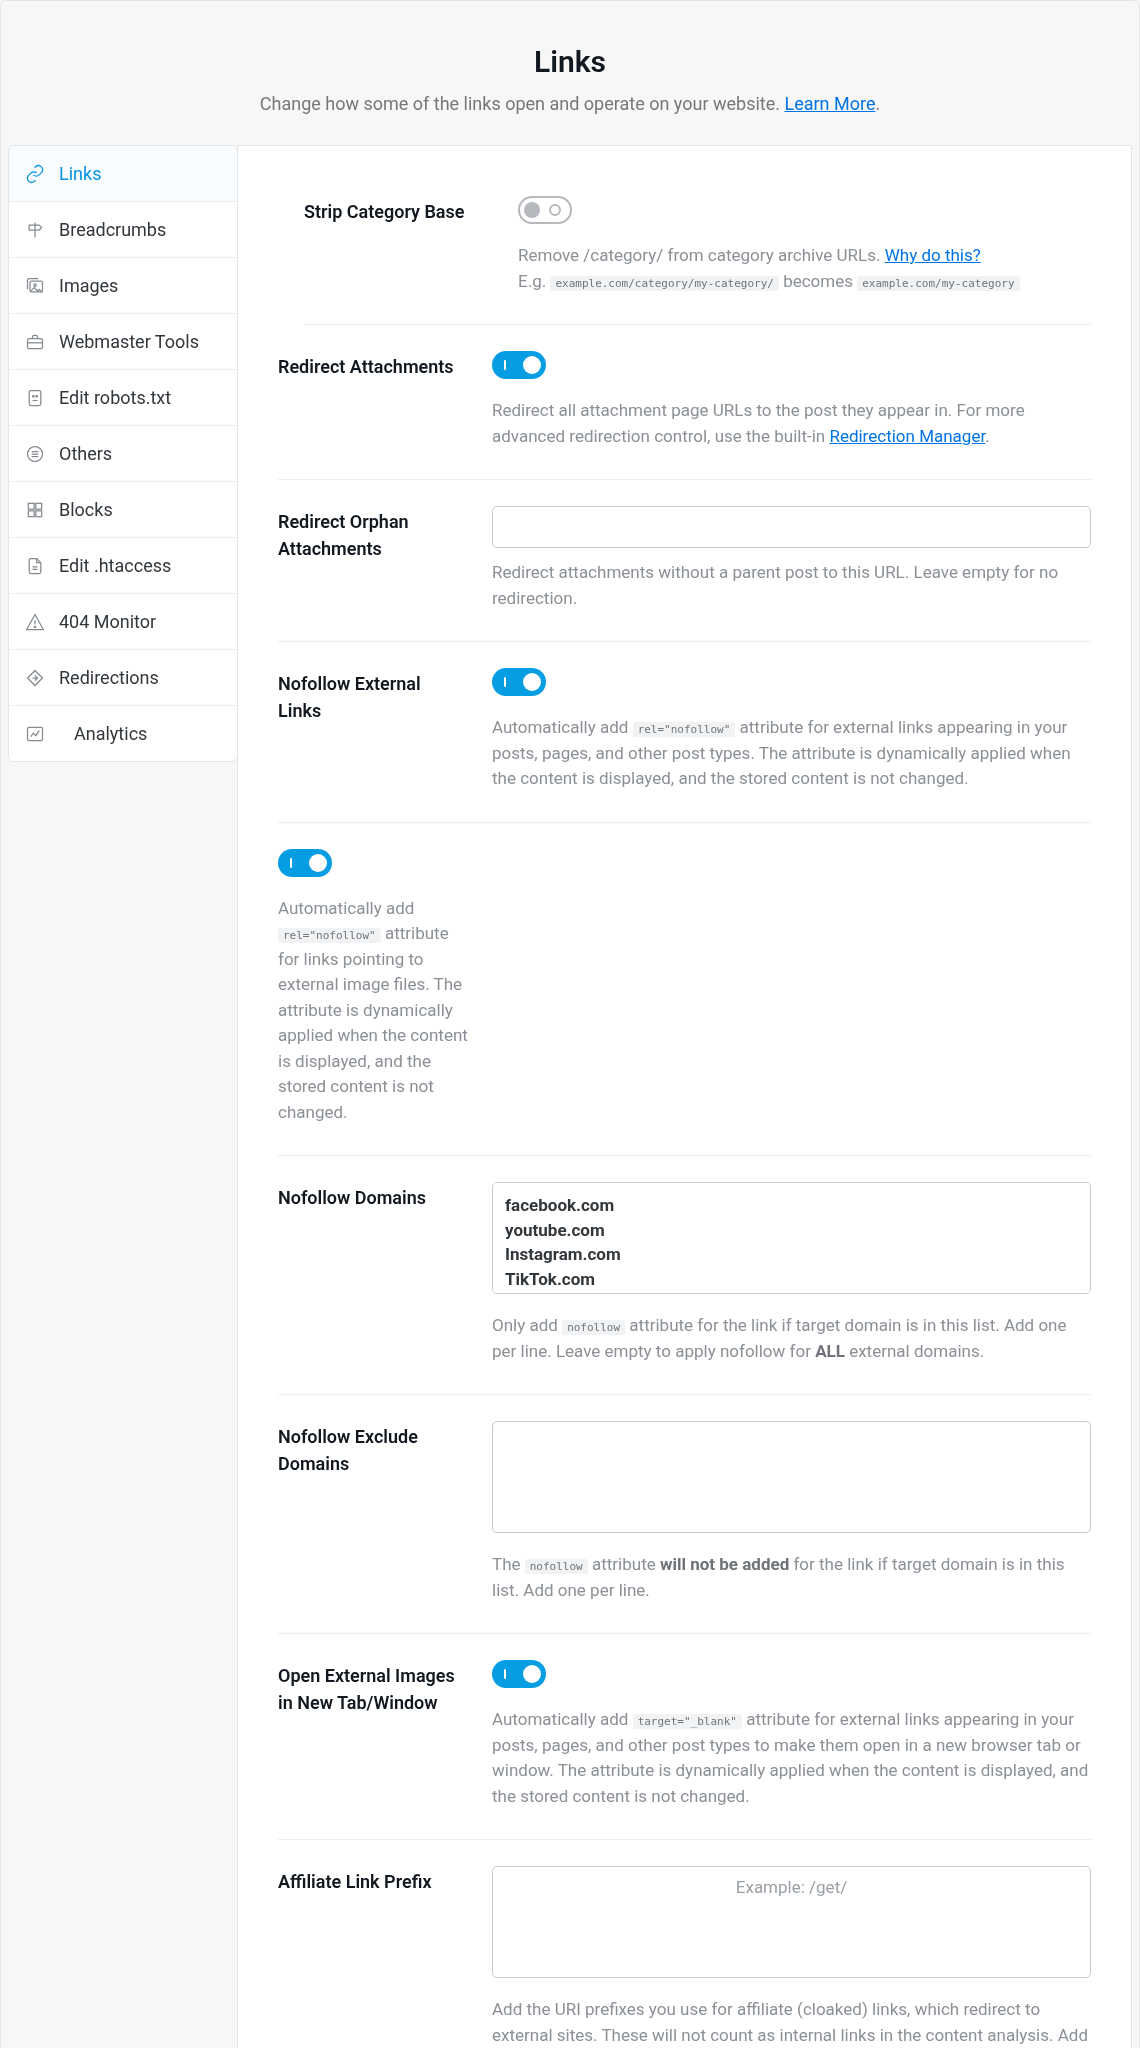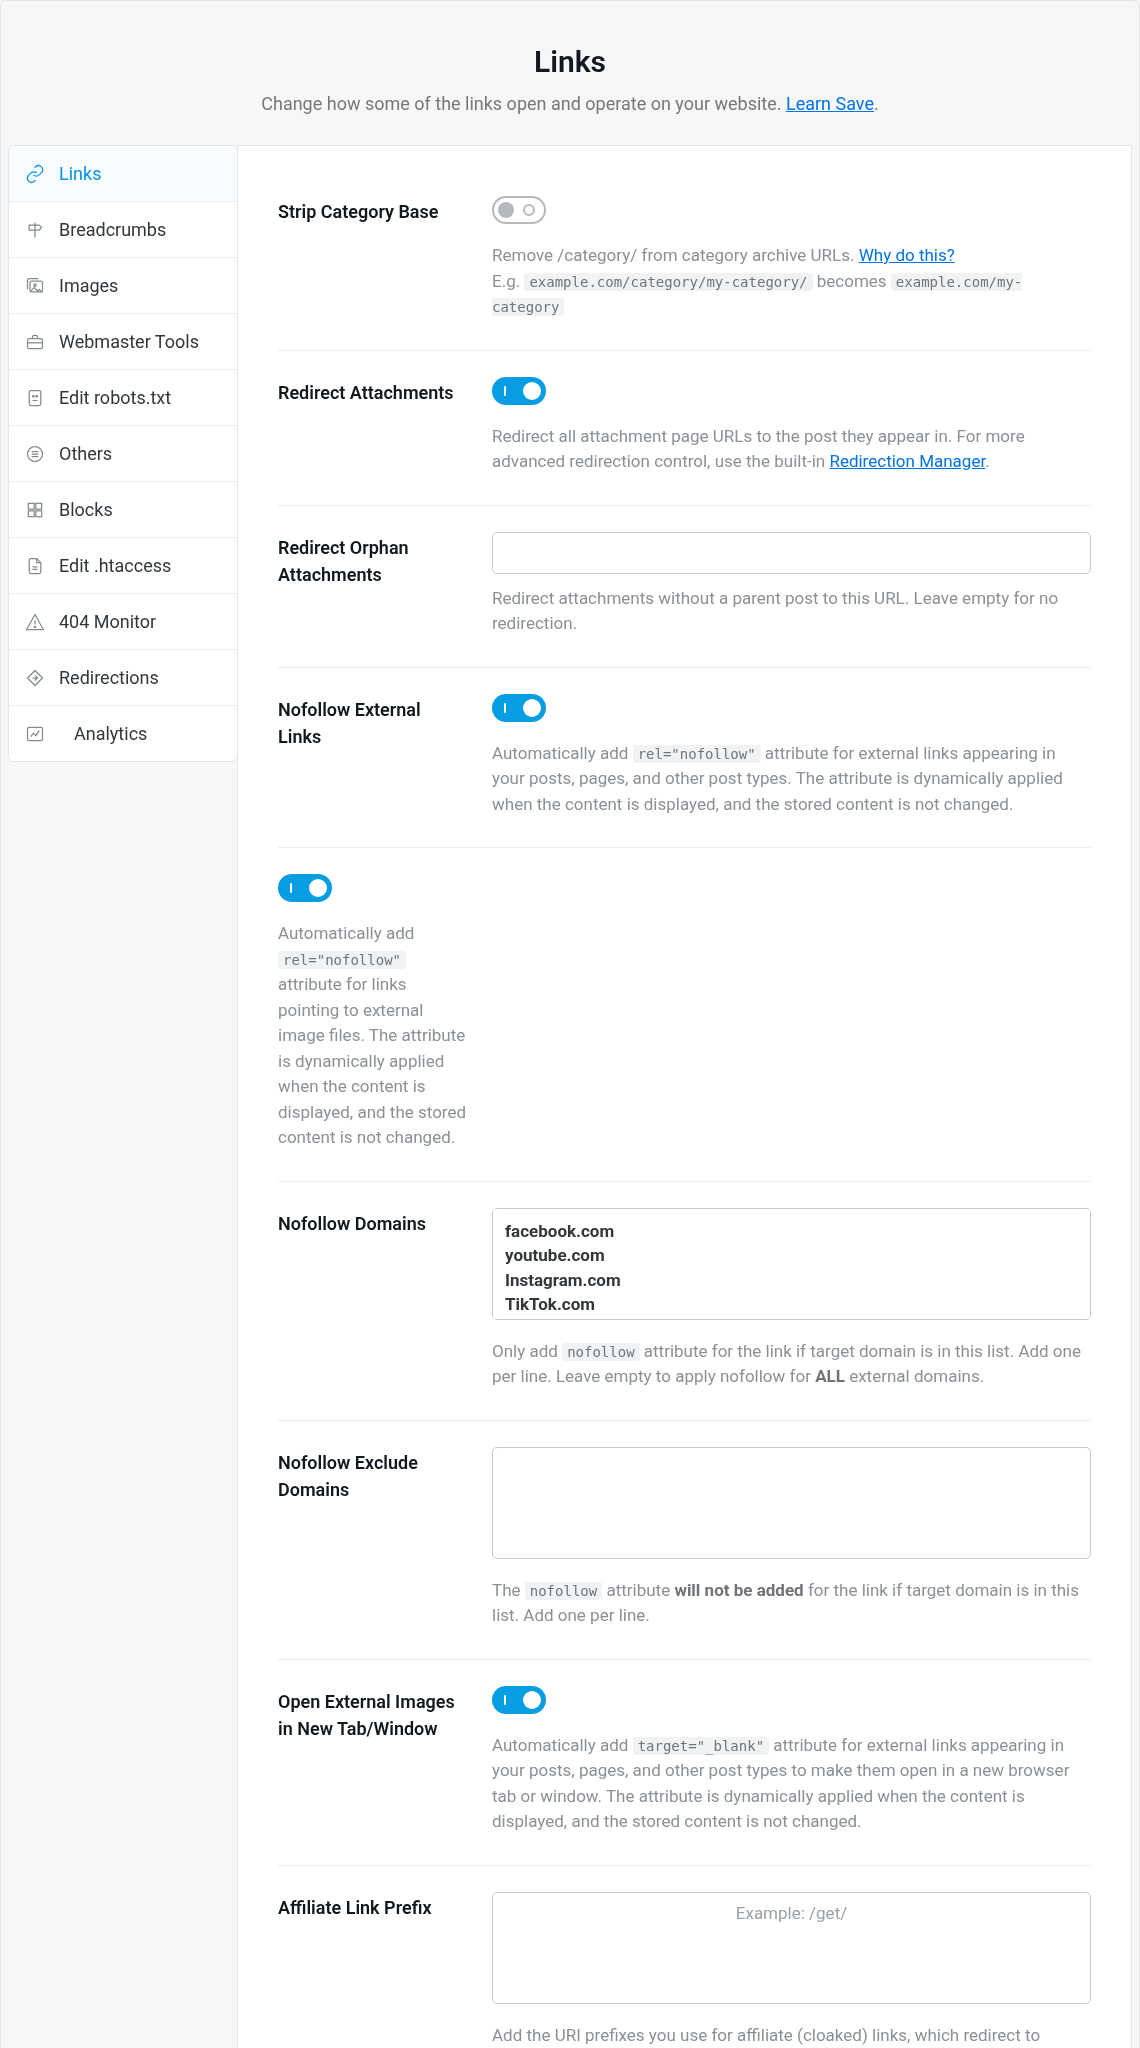--- a/index.html
+++ b/index.html
@@ -88,40 +88,40 @@
 .content-inner {
   padding: 50px 40px 20px 40px;
 }
 .field-row {
   display: grid;
   grid-template-columns: 190px 1fr;
   gap: 24px;
   padding: 26px 0 30px 0;
   border-bottom: 1px solid #eee;
 }
-.field-row:first-child { padding-top: 0; }
+.field-row:first-child { padding-top: 0; margin-left: 26px; }
 .field-row:last-of-type { border-bottom: none; }
 .field-label {
   font-size: 18px;
   font-weight: 600;
   color: #12181f;
   padding-top: 2px;
 }
 .field-body { }
 .desc {
   font-size: 17px;
   color: #8b9096;
   margin-top: 12px;
 }
 .desc a { color: #0073e6; text-decoration: underline; }
 .desc code, .desc .mono {
   font-family: Menlo, Consolas, monospace;
   background: #f1f2f3;
   padding: 1px 5px;
-  font-size: 14px;
+  font-size: 11px;
   color: #707579;
   border-radius: 2px;
 }
 .desc b { font-weight: 700; color: #6f7379; }
 
 .toggle {
   width: 54px;
   height: 28px;
   border-radius: 14px;
   position: relative;
@@ -219,21 +219,21 @@
   color: #fff;
 }
 </style>
 </head>
 <body>
 
 <div class="outer">
   <div class="header">
     <h1>Links</h1>
     <p>
-      <span>Change how some of the links open and operate on your website. </span><a href="#">Learn Save</a>.
+      <span>Change how some of the links open and operate on your website. </span><a href="#">Learn More</a>.
     </p>
   </div>
 
   <div class="layout">
 
     <div class="sidebar">
       <div class="sidebar-item active">
         <span class="icon">
             <svg viewBox="0 0 24 24">
               <path d="M10 13a5 5 0 0 0 7 0l3-3a5 5 0 0 0-7-7l-1.5 1.5"></path>

